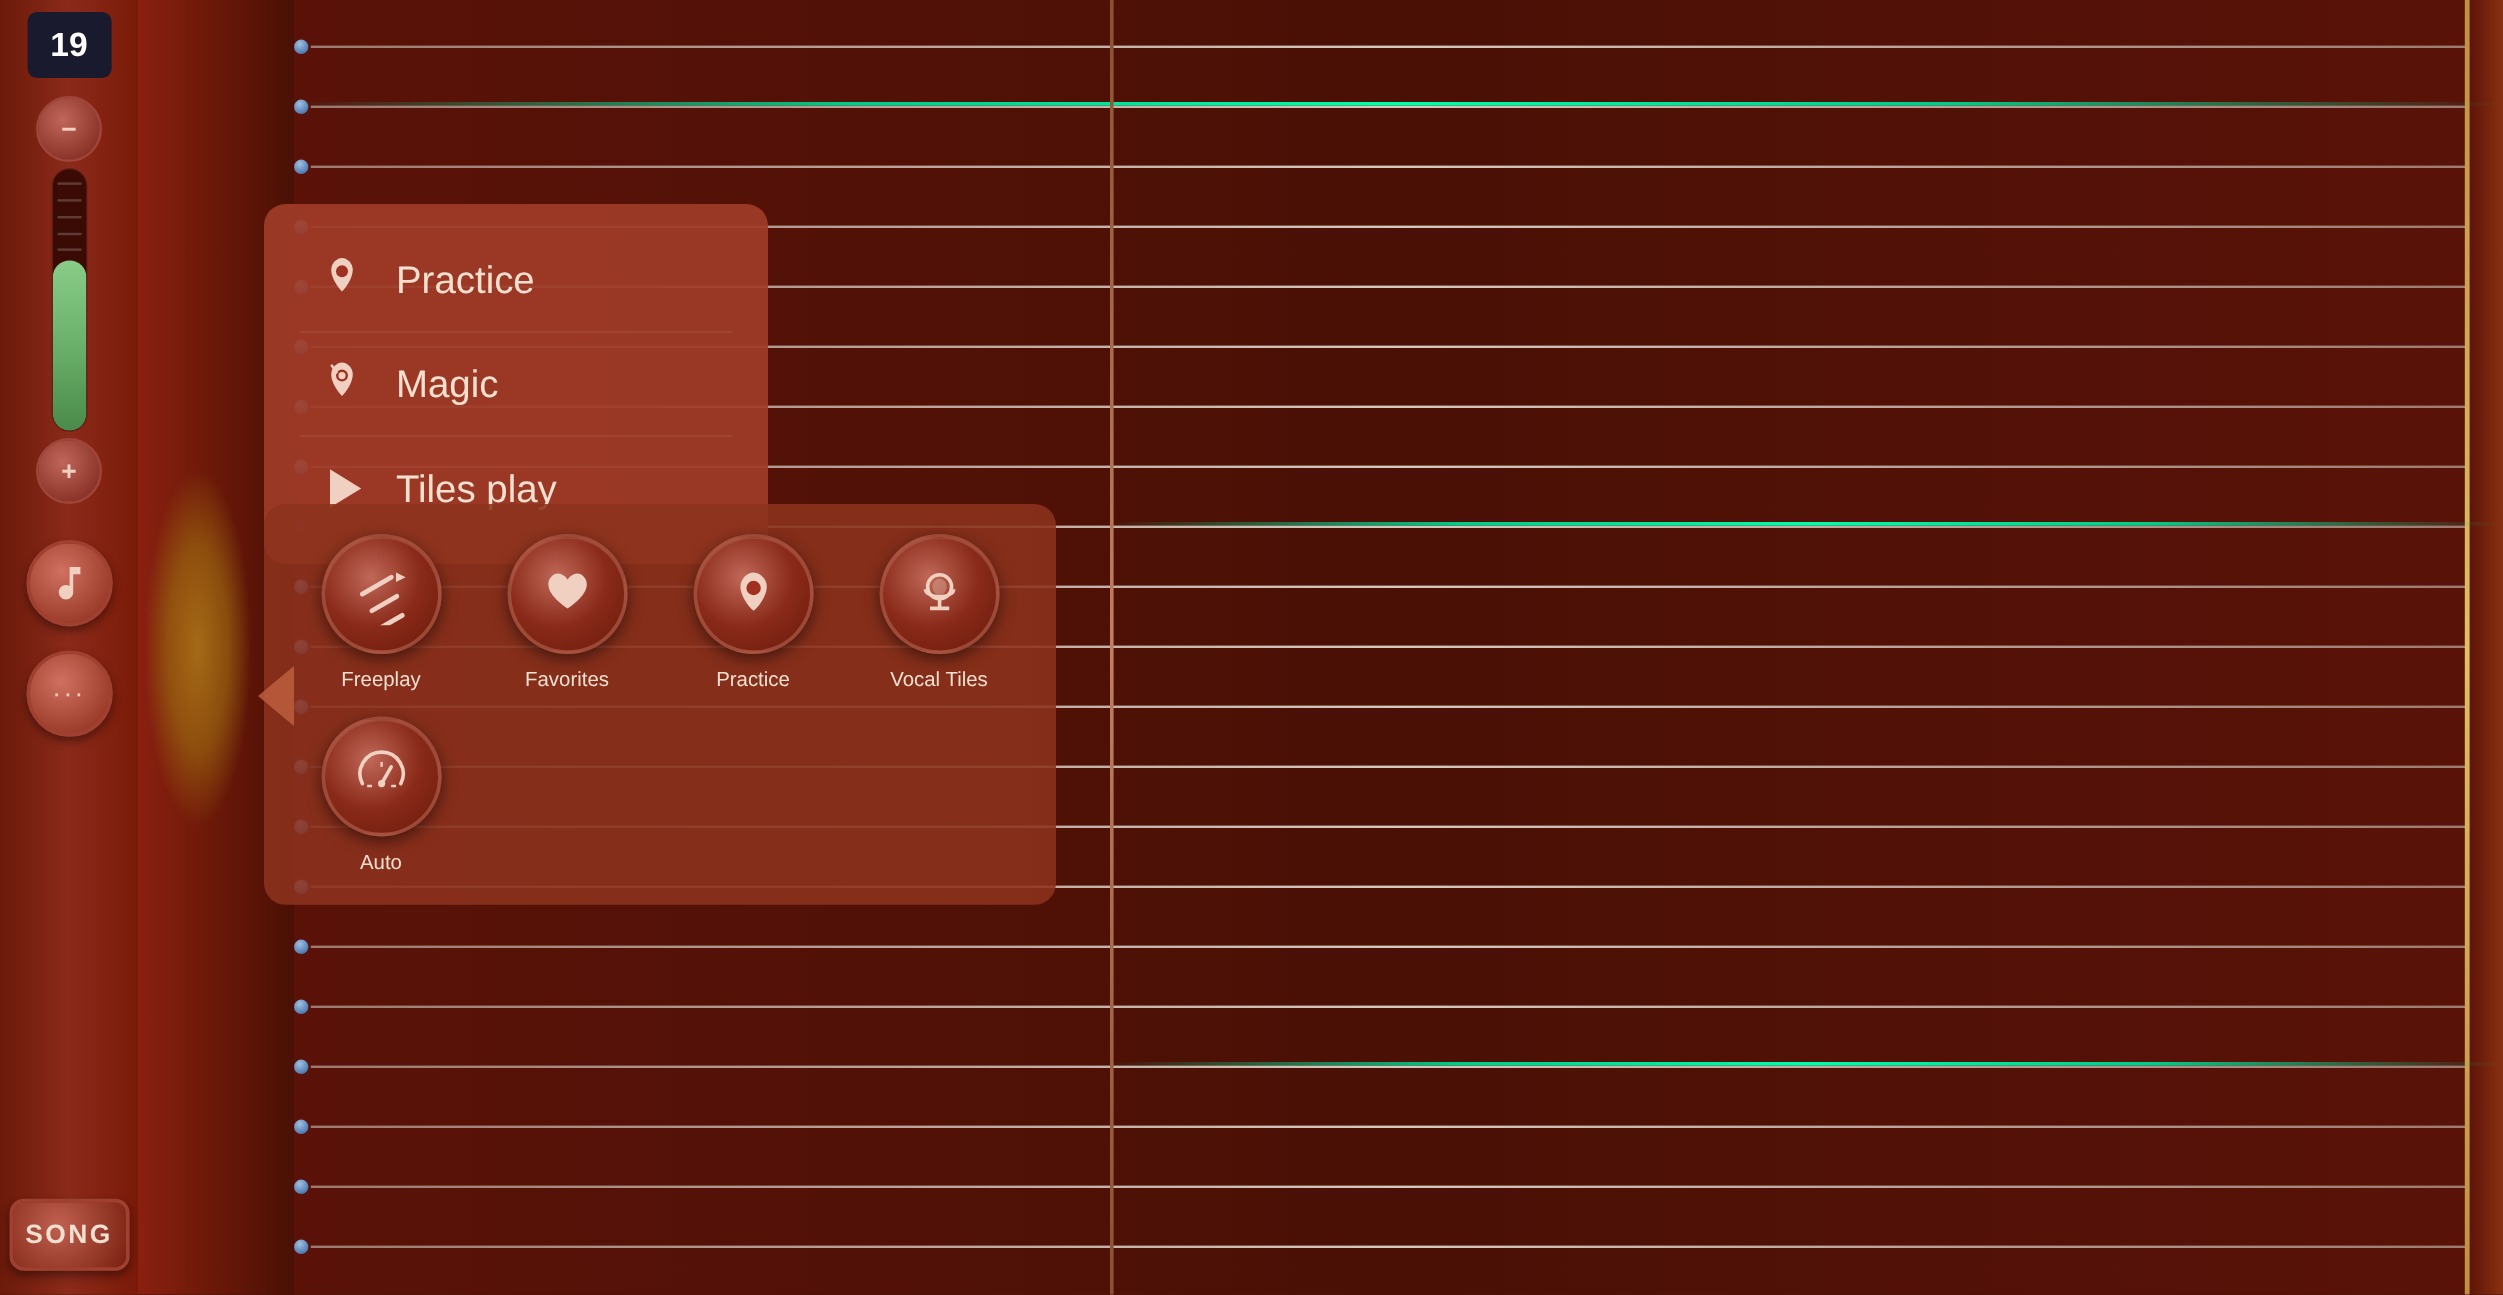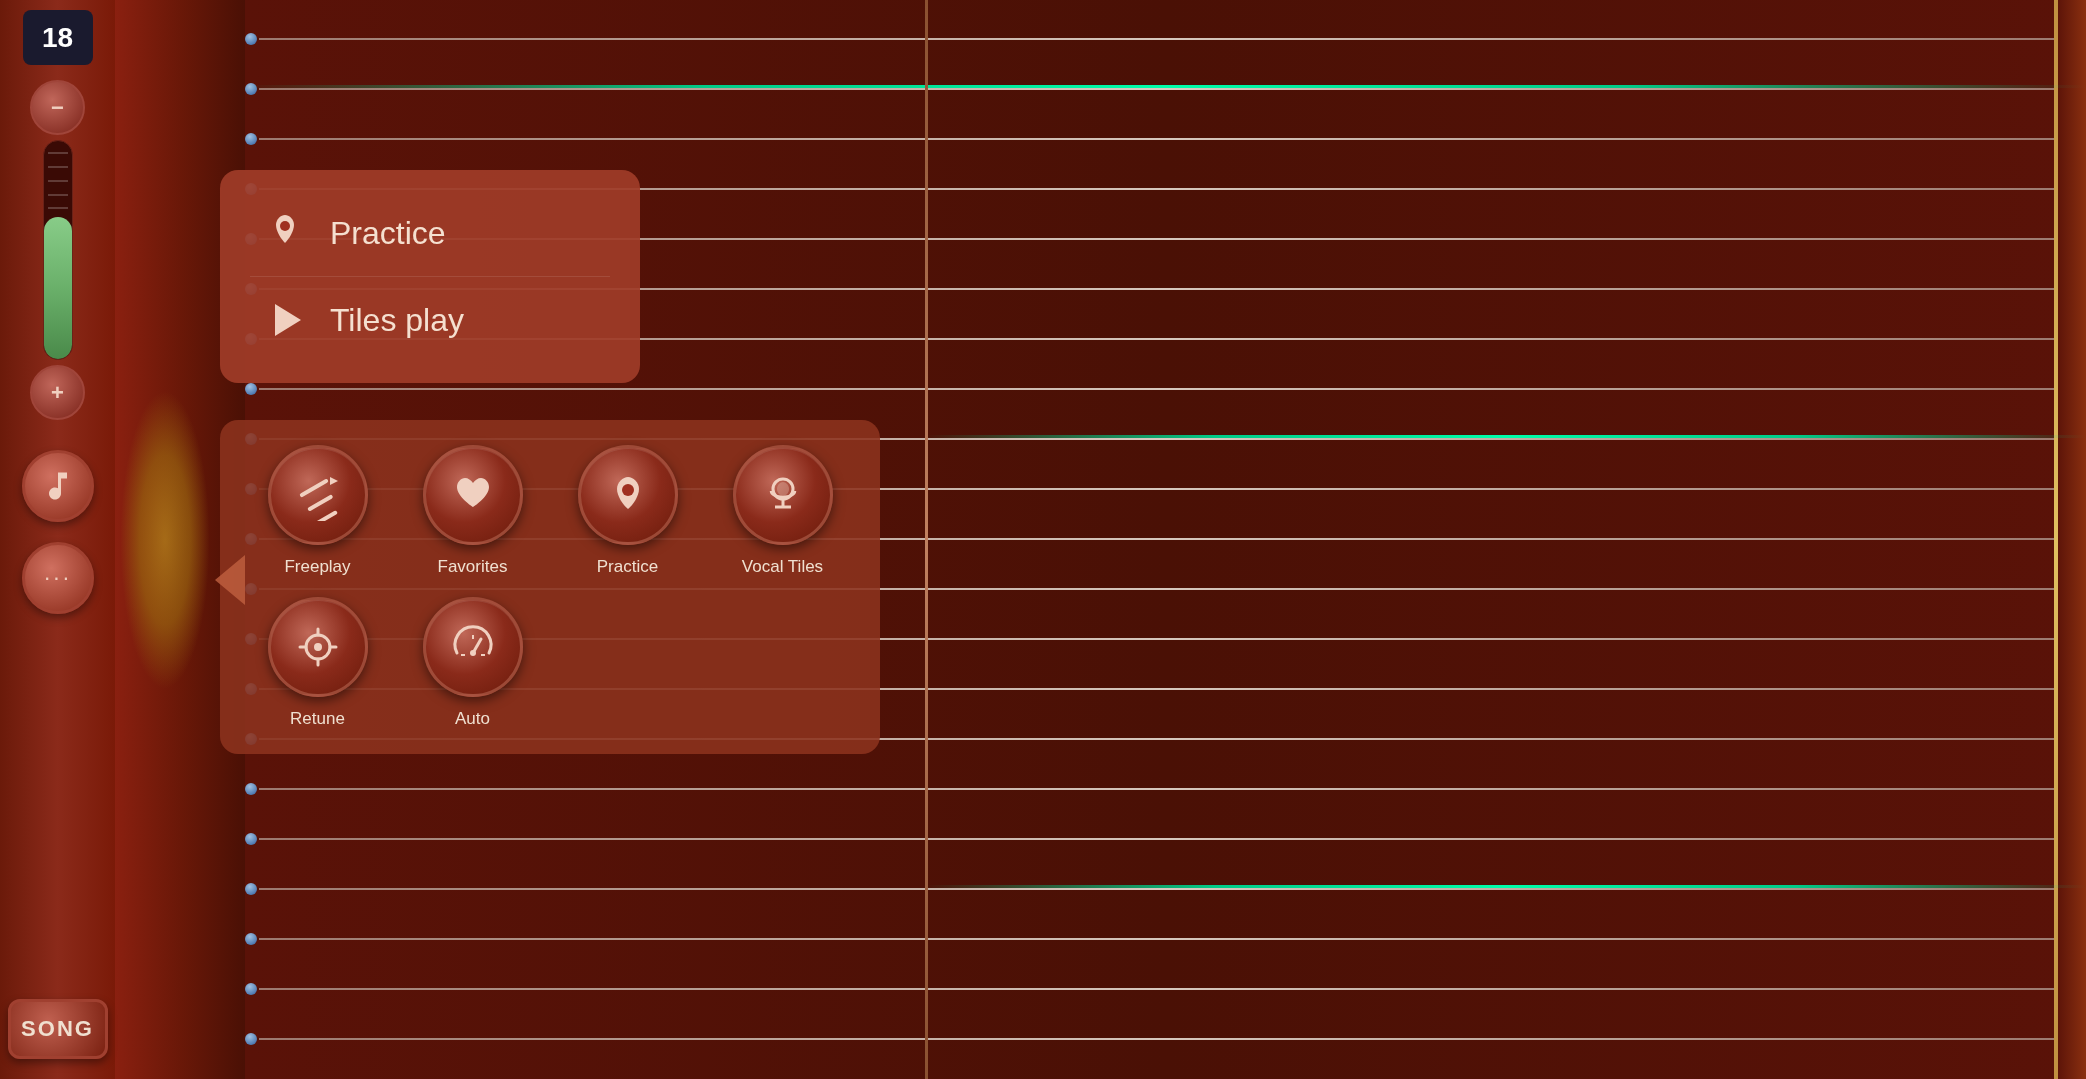--- a/index.html
+++ b/index.html
@@ -329,21 +329,21 @@
       height: 36px;
       fill: #f0d0c0;
     }
   </style>
 </head>
 <body>
 
 <div class="main-container">
 
   <div class="left-sidebar">
-    <div class="number-badge">18</div>
+    <div class="number-badge">19</div>
 
     <div class="sidebar-controls">
       <div class="volume-control">
         <div class="vol-btn">−</div>
         <div class="vol-slider">
           <div class="tick-marks">
             <div class="tick"></div>
               <div class="tick"></div>
               <div class="tick"></div>
             <div class="tick"></div>
@@ -527,20 +527,30 @@
 
     <div class="mode-menu">
       <div class="mode-item">
         <div class="mode-icon">
           <svg width="48" height="48" viewBox="0 0 48 48" fill="none">
             <path d="M24 6 C20 6 15 10 15 16 C15 22 20 30 24 34 C28 30 33 22 33 16 C33 10 28 6 24 6Z" fill="#f0d0c0"></path>
             <circle cx="24" cy="17" r="5" fill="#a03020"></circle>
           </svg>
         </div>
         <div class="mode-label">Practice</div>
+      </div>
+      <div class="mode-item">
+        <div class="mode-icon">
+          <svg width="48" height="48" viewBox="0 0 48 48" fill="none">
+            <path d="M24 6 C20 6 15 10 15 16 C15 22 20 30 24 34 C28 30 33 22 33 16 C33 10 28 6 24 6Z" fill="#f0d0c0"></path>
+            <circle cx="24" cy="17" r="4" fill="#f0d0c0" stroke="#a03020" stroke-width="2"></circle>
+            <line x1="15" y1="8" x2="20" y2="15" stroke="#f0d0c0" stroke-width="2"></line>
+          </svg>
+        </div>
+        <div class="mode-label">Magic</div>
       </div>
       <div class="mode-item">
         <div class="mode-icon">
           <svg width="48" height="48" viewBox="0 0 48 48" fill="none">
             <polygon points="14,8 14,40 40,24" fill="#f0d0c0"></polygon>
           </svg>
         </div>
         <div class="mode-label">Tiles play</div>
       </div>
     </div>
@@ -586,33 +596,20 @@
               <path d="M20 20 C20 16 23 13 26 13 C29 13 32 16 32 20 C32 24 29 27 26 27 C23 27 20 24 20 20Z" fill="#f0d0c0" opacity="0.3"></path>
               <line x1="26" y1="30" x2="26" y2="38" stroke="#f0d0c0" stroke-width="3"></line>
               <line x1="18" y1="38" x2="34" y2="38" stroke="#f0d0c0" stroke-width="3"></line>
               <path d="M14 22 C14 30 38 30 38 22" fill="none" stroke="#f0d0c0" stroke-width="2.5"></path>
             </svg>
           </div>
           <div class="action-label">Vocal Tiles</div>
         </div>
 
 
-        <div class="action-item">
-          <div class="action-circle">
-            <svg width="52" height="52" viewBox="0 0 52 52" fill="none">
-              <circle cx="26" cy="26" r="12" fill="none" stroke="#f0d0c0" stroke-width="3"></circle>
-              <line x1="26" y1="8" x2="26" y2="14" stroke="#f0d0c0" stroke-width="3" stroke-linecap="round"></line>
-              <line x1="26" y1="38" x2="26" y2="44" stroke="#f0d0c0" stroke-width="3" stroke-linecap="round"></line>
-              <line x1="8" y1="26" x2="14" y2="26" stroke="#f0d0c0" stroke-width="3" stroke-linecap="round"></line>
-              <line x1="38" y1="26" x2="44" y2="26" stroke="#f0d0c0" stroke-width="3" stroke-linecap="round"></line>
-              <circle cx="26" cy="26" r="4" fill="#f0d0c0"></circle>
-            </svg>
-          </div>
-          <div class="action-label">Retune</div>
-        </div>
 
         <div class="action-item">
           <div class="action-circle">
             <svg width="52" height="52" viewBox="0 0 52 52" fill="none">
               <path d="M10 32 A18 18 0 1 1 42 32" fill="none" stroke="#f0d0c0" stroke-width="3" stroke-linecap="round"></path>
               <line x1="26" y1="32" x2="34" y2="18" stroke="#f0d0c0" stroke-width="3" stroke-linecap="round"></line>
               <circle cx="26" cy="32" r="3" fill="#f0d0c0"></circle>
               <line x1="14" y1="34" x2="18" y2="34" stroke="#f0d0c0" stroke-width="2"></line>
               <line x1="34" y1="34" x2="38" y2="34" stroke="#f0d0c0" stroke-width="2"></line>
               <line x1="26" y1="14" x2="26" y2="18" stroke="#f0d0c0" stroke-width="2"></line>

